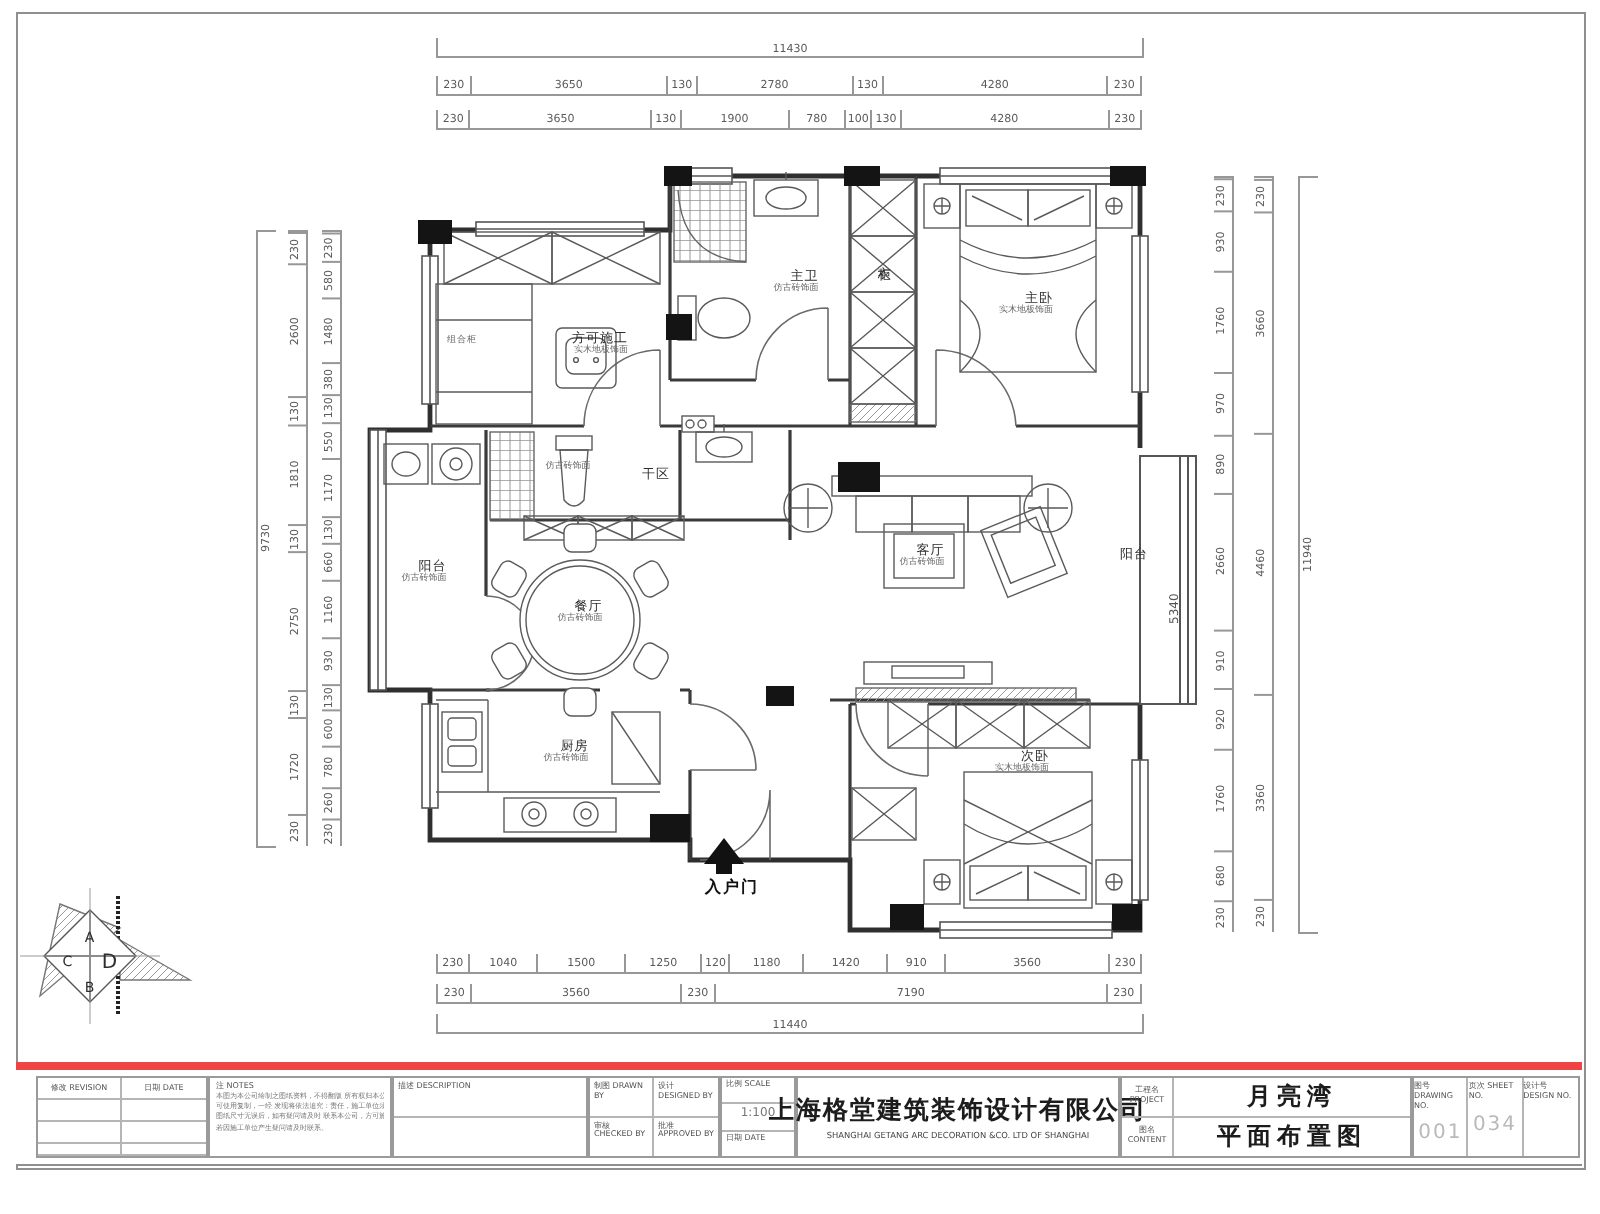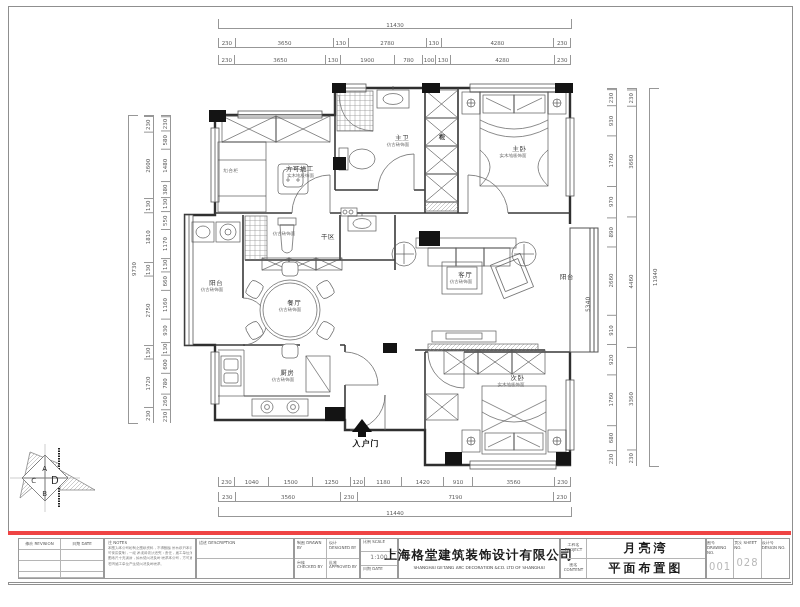--- a/index.html
+++ b/index.html
@@ -515,21 +515,21 @@
       <div class="lbl">图名 CONTENT</div>
       <div class="proj-val">平面布置图</div>
     </div>
     <div class="cell num-grid" style="left:698px;top:3px;width:84px;height:41px">
       <div>
         <span class="lbl">图号 DRAWING NO.</span>
         <span class="num-val">001</span>
       </div>
       <div>
         <span class="lbl">页次 SHEET NO.</span>
-        <span class="num-val">028</span>
+        <span class="num-val">034</span>
       </div>
       <div>
         <span class="lbl">设计号 DESIGN NO.</span>
         <span class="num-val"></span>
       </div>
     </div>
   </div>
 </div>
 
 </body></html>

